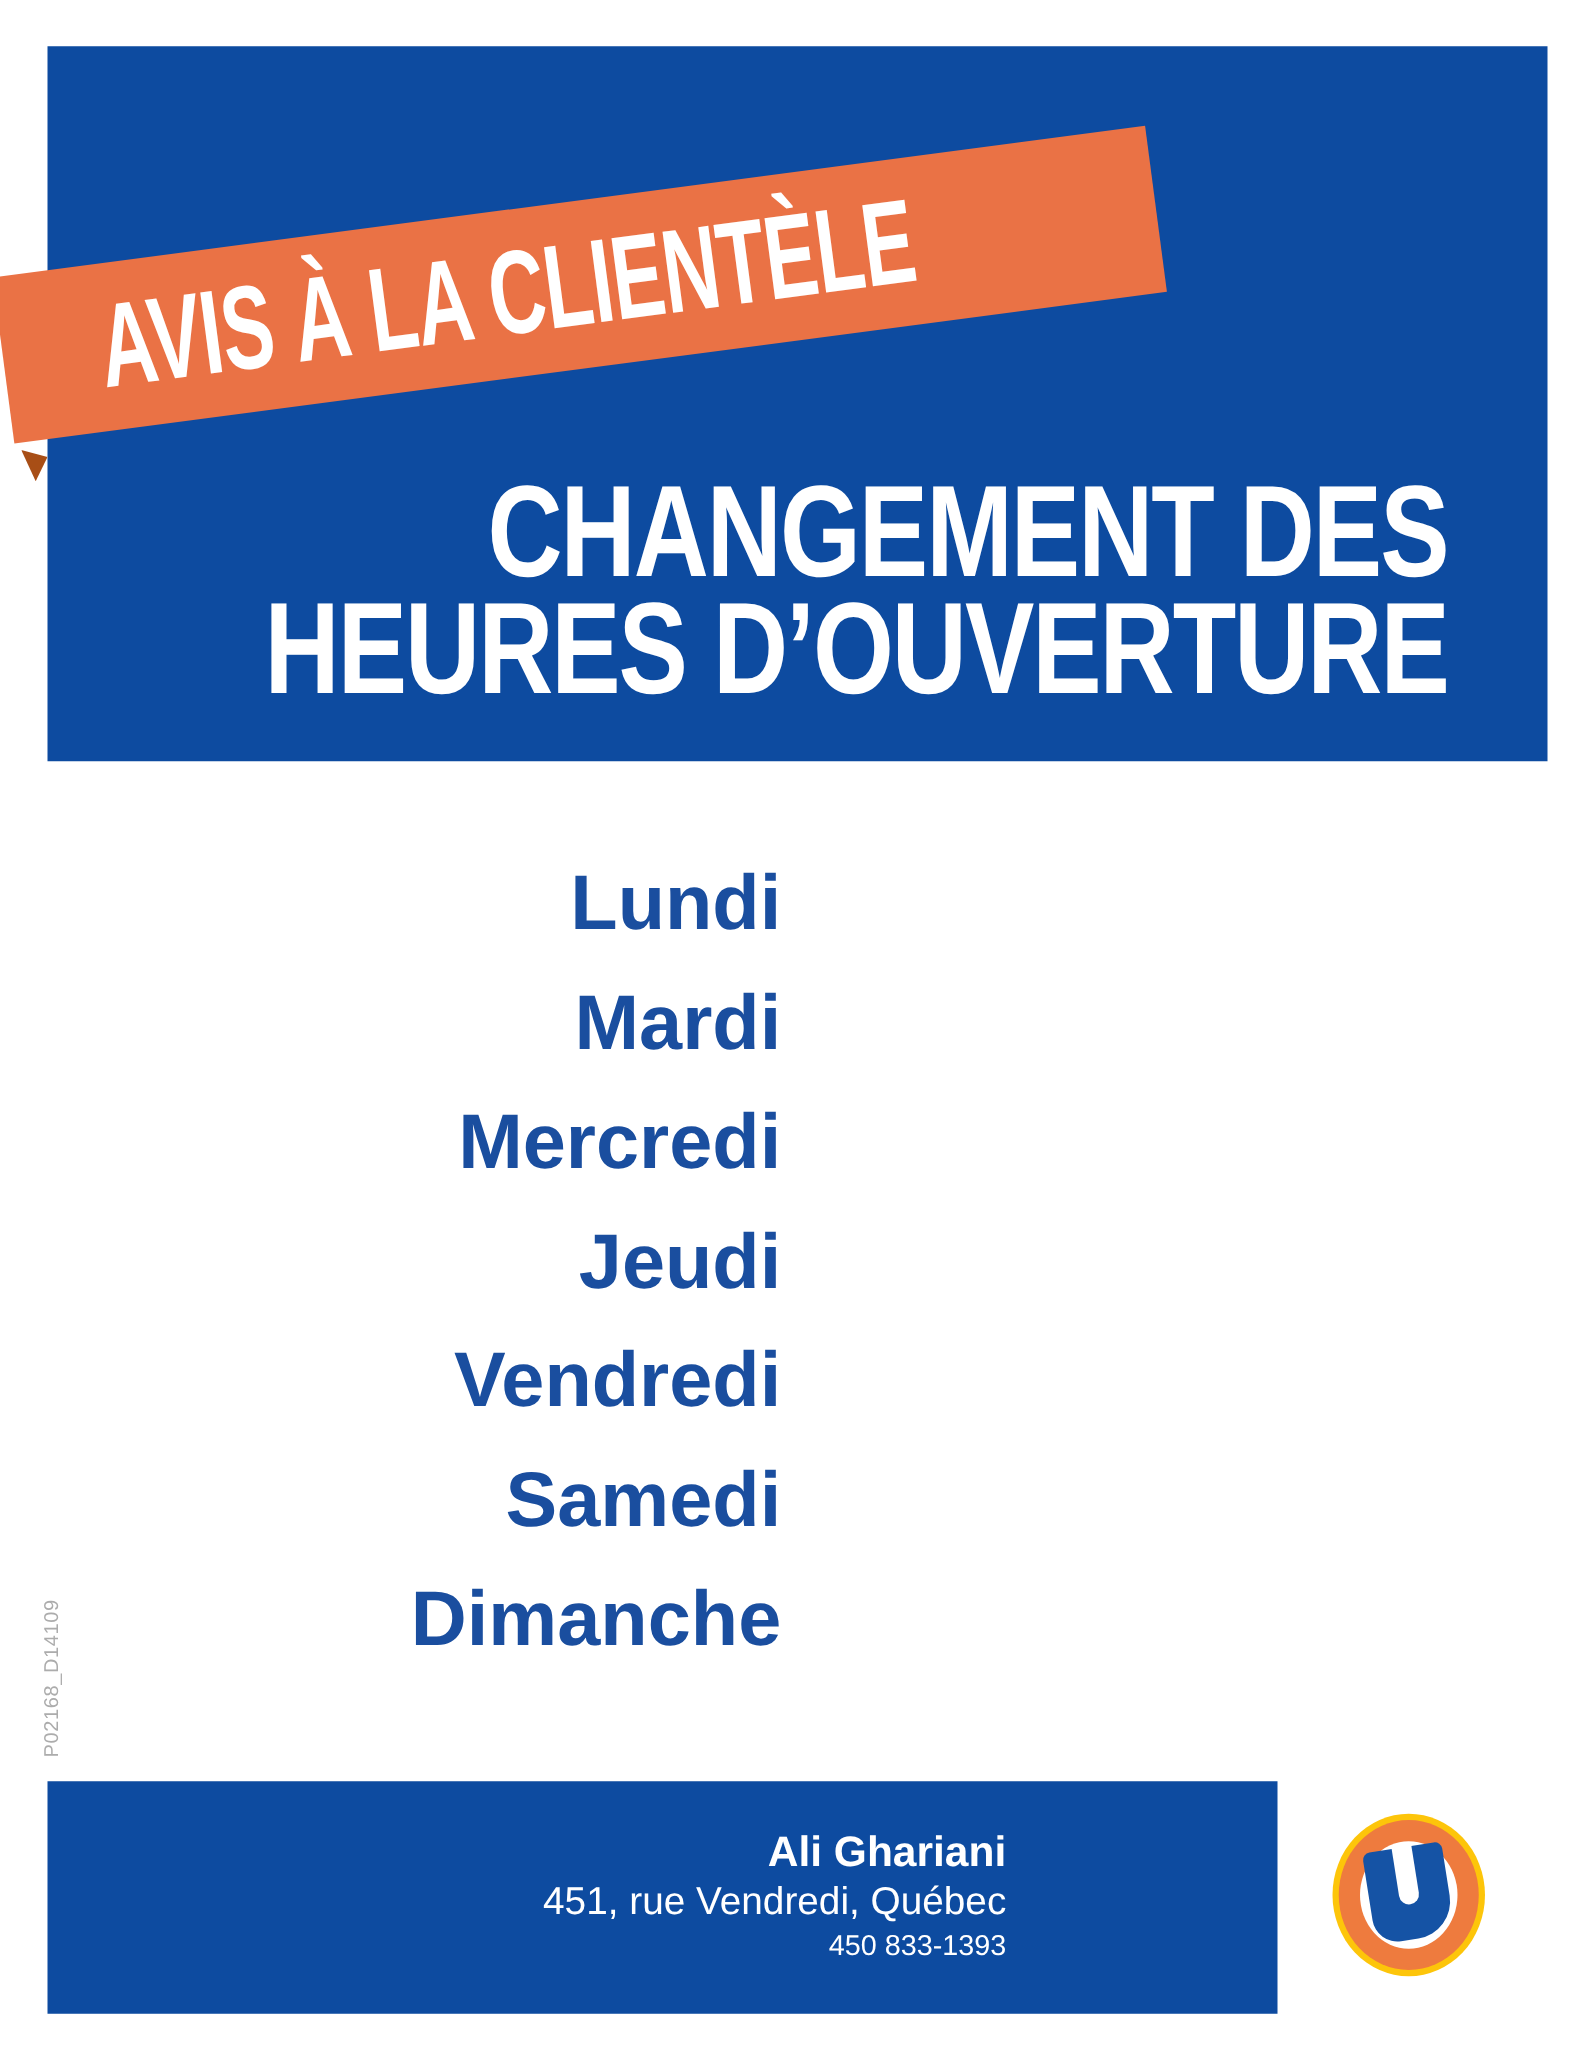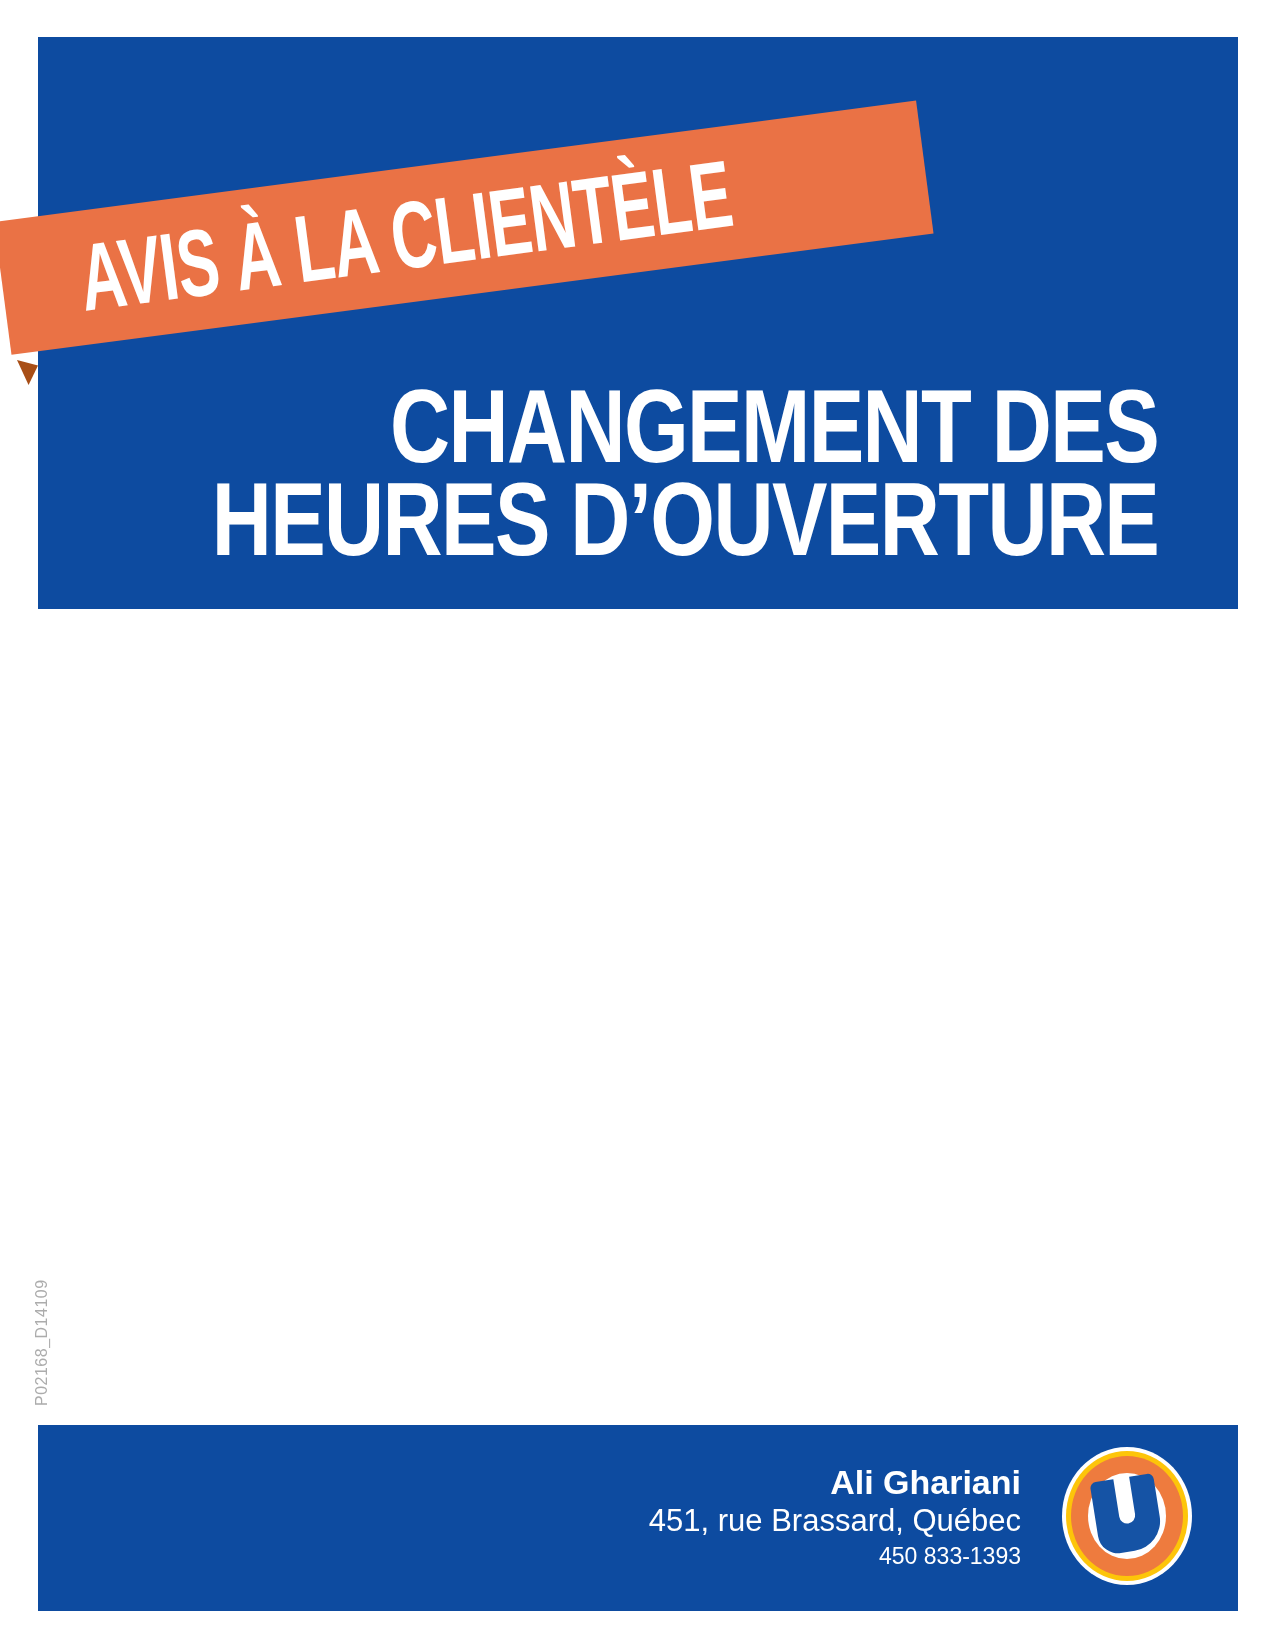--- a/index.html
+++ b/index.html
@@ -52,21 +52,21 @@
 
   
   .print-code {
     position:absolute; left:33px; top:1406px;
     transform:rotate(-90deg); transform-origin:0 0;
     font-size:16px; color:#acacac; letter-spacing:0.5px; white-space:nowrap;
   }
 
   
   .footer-bar {
-    position:absolute; left:38px; top:1425px; width:1200px; height:186px;
+    position:absolute; left:38px; top:1425px; width:984px; height:186px;
     background:#0d4ba0;
   }
   .contact {
     position:absolute; right:217px; top:36px; text-align:right; color:#ffffff;
   }
   .contact-name  { font-size:34px; font-weight:700; line-height:42px; }
   .contact-address { font-size:31px; font-weight:400; line-height:36px; }
   .contact-phone { font-size:23px; font-weight:400; line-height:34px; }
 
   
@@ -101,27 +101,36 @@
 
   <div class="ribbon">
     <span class="ribbon-text">AVIS À LA CLIENTÈLE</span>
   </div>
 
   <div class="title">
     <div class="title-line"><span>CHANGEMENT DES</span></div>
     <div class="title-line"><span>HEURES D’OUVERTURE</span></div>
   </div>
 
+  <div class="days">
+    <div class="day">Lundi</div>
+    <div class="day">Mardi</div>
+    <div class="day">Mercredi</div>
+    <div class="day">Jeudi</div>
+    <div class="day">Vendredi</div>
+    <div class="day">Samedi</div>
+    <div class="day">Dimanche</div>
+  </div>
 
   <div class="print-code">P02168_D14109</div>
 
   <div class="footer-bar">
     <div class="contact">
       <div class="contact-name">Ali Ghariani</div>
-      <div class="contact-address">451, rue Brassard, Québec</div>
+      <div class="contact-address">451, rue Vendredi, Québec</div>
       <div class="contact-phone">450 833-1393</div>
     </div>
 
     <div class="logo">
       <div class="logo-ring-yellow"></div>
       <div class="logo-ring-orange"></div>
       <div class="logo-face">
         <div class="logo-u">
           <div class="logo-u-body"></div>
           <div class="logo-u-slot"></div>

